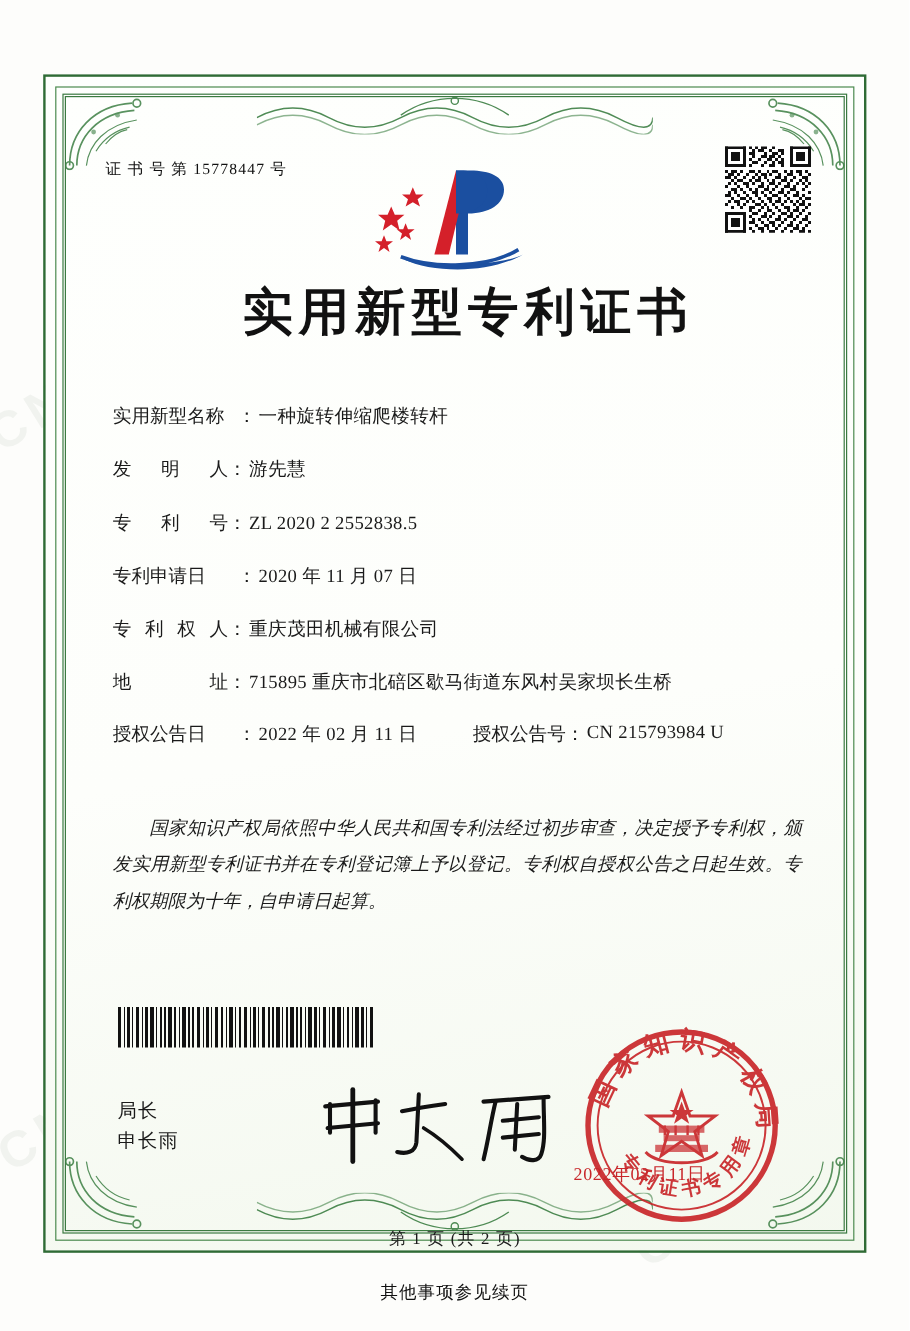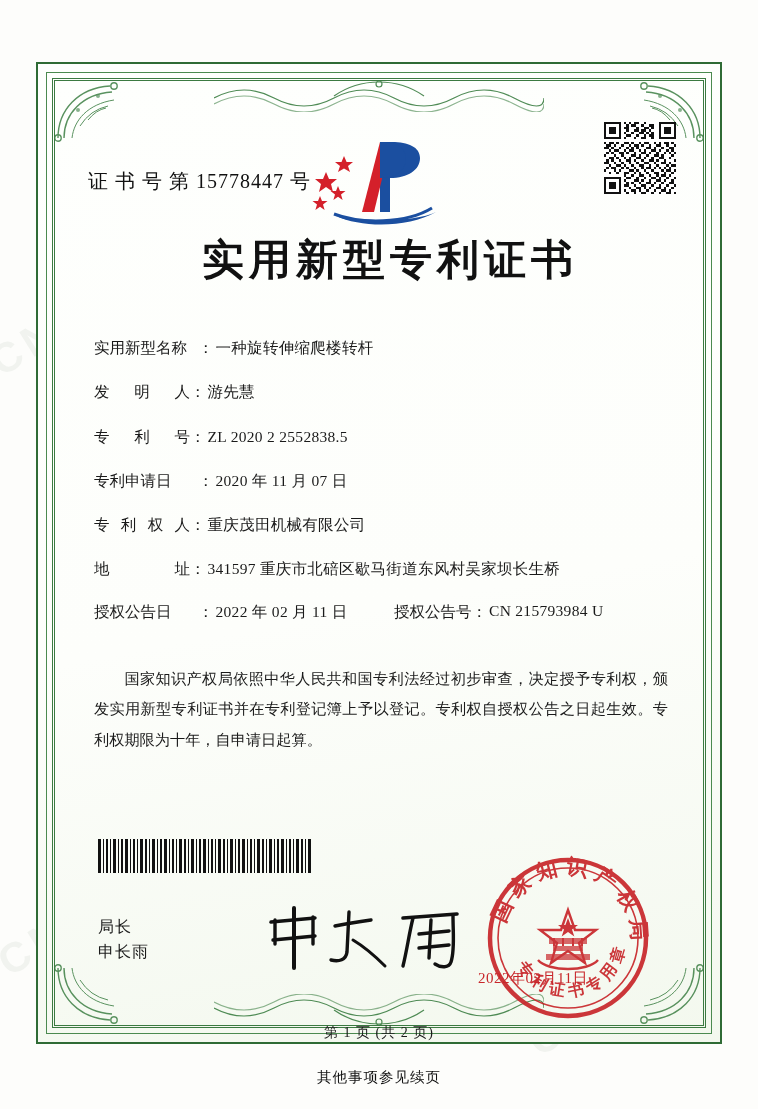--- a/index.html
+++ b/index.html
@@ -97,24 +97,23 @@
   .wm4 { left: 120px;  top: 620px; }
   .wm5 { left: 430px;  top: 740px; }
   .wm6 { left: -10px;  top: 900px; }
   .wm7 { left: 520px;  top: 980px; }
 
   
   .cert-no {
     position: absolute;
     left: 50px;
     top: 68px;
-    font-size: 20px;
+    font-size: 13px;
     letter-spacing: 1px;
     color: #111;
-    margin-top: 36px;
   }
   .qr {
     position: absolute;
     right: 44px;
     top: 58px;
     width: 72px;
     height: 72px;
   }
   .qr canvas, .qr svg { display: block; }
 
@@ -183,21 +182,21 @@
   
   .paras {
     position: absolute;
     left: 56px;
     right: 52px;
     top: 596px;
     font-size: 15.2px;
     line-height: 2.0;
     text-align: justify;
   }
-  .para { text-indent: 2em; margin: 4px 0 2px 0; }
+  .para { text-indent: 2em; margin: 16px 0 2px 0; font-style: italic; }
 
   
   .barcode {
     position: absolute;
     left: 60px;
     top: 775px;
     width: 215px;
     height: 34px;
   }
 
@@ -641,21 +640,21 @@
 
       <div class="field-row">
         <span class="field-label spread">专 利 权 人</span>
         <span class="field-colon">：</span>
         <span class="field-value">重庆茂田机械有限公司</span>
       </div>
 
       <div class="field-row">
         <span class="field-label spread">地　　　址</span>
         <span class="field-colon">：</span>
-        <span class="field-value">341597 重庆市北碚区歇马街道东风村吴家坝长生桥</span>
+        <span class="field-value">715895 重庆市北碚区歇马街道东风村吴家坝长生桥</span>
       </div>
 
       <div class="dual-row">
         <div class="dual-left">
           <span class="field-label">授权公告日</span>
           <span class="field-colon">：</span>
           <span class="field-value">2022 年 02 月 11 日</span>
         </div>
         <div class="dual-right">
           <span class="field-label" style="width:auto">授权公告号</span>

